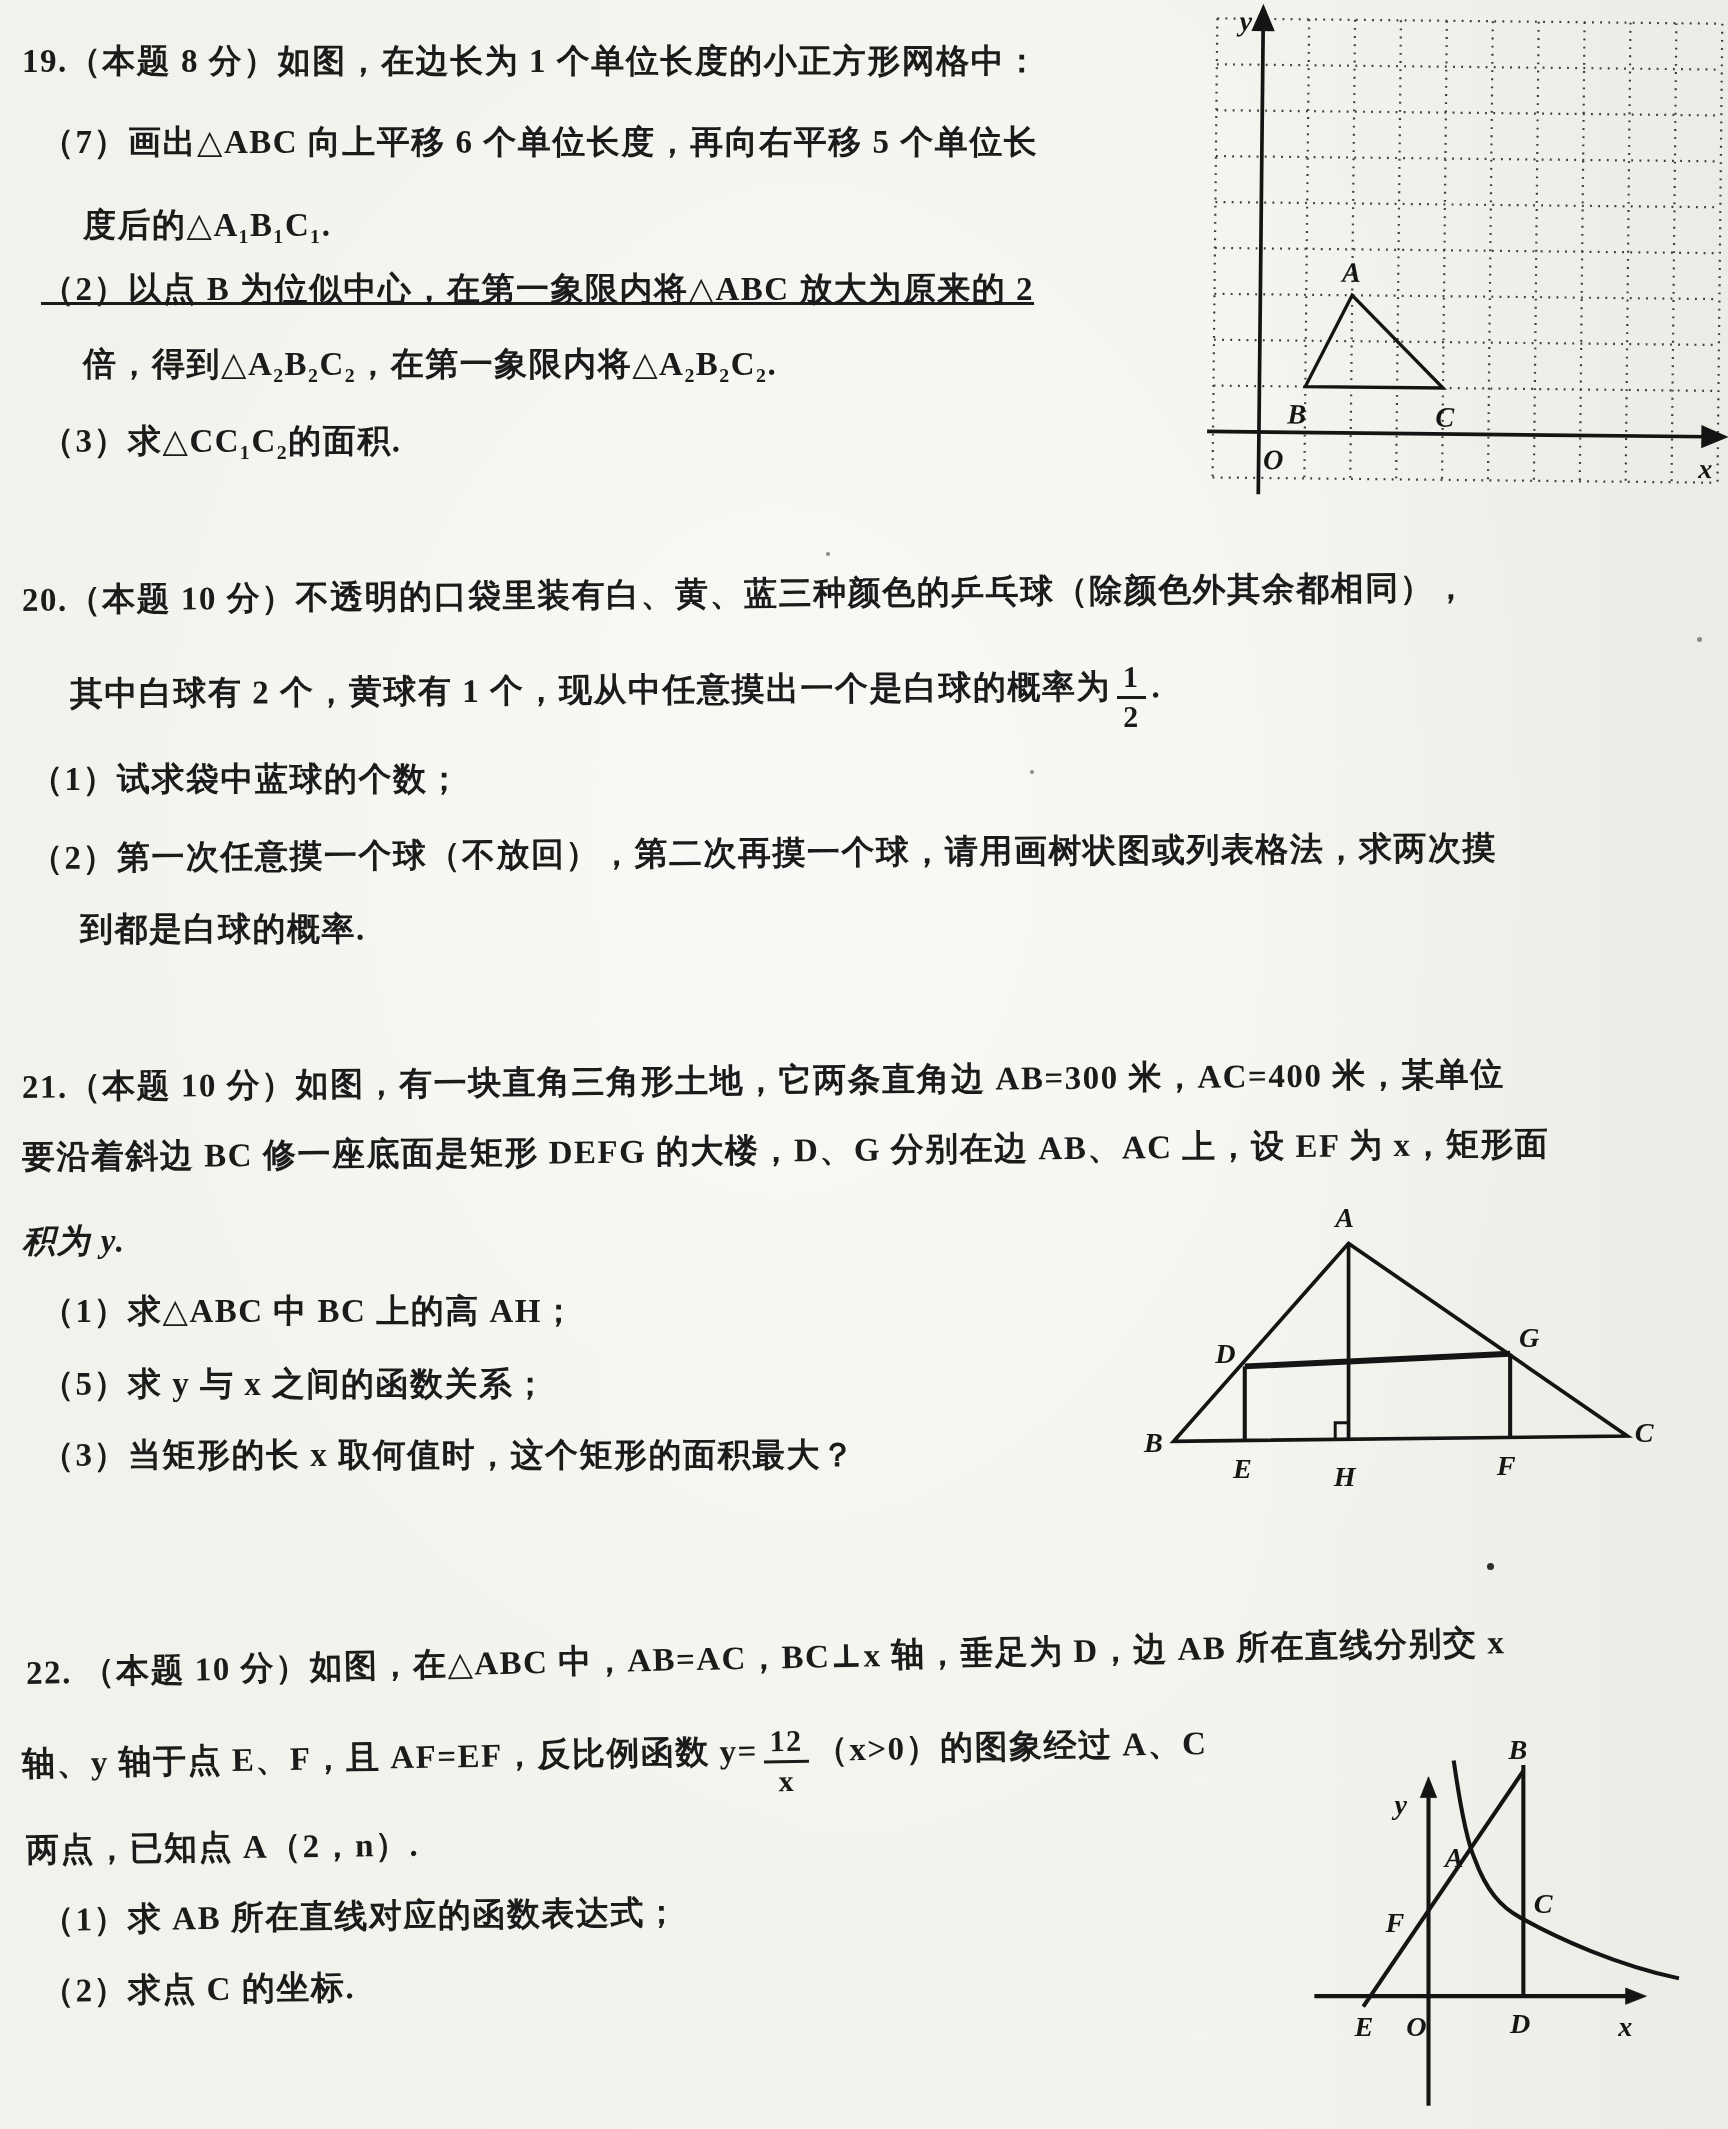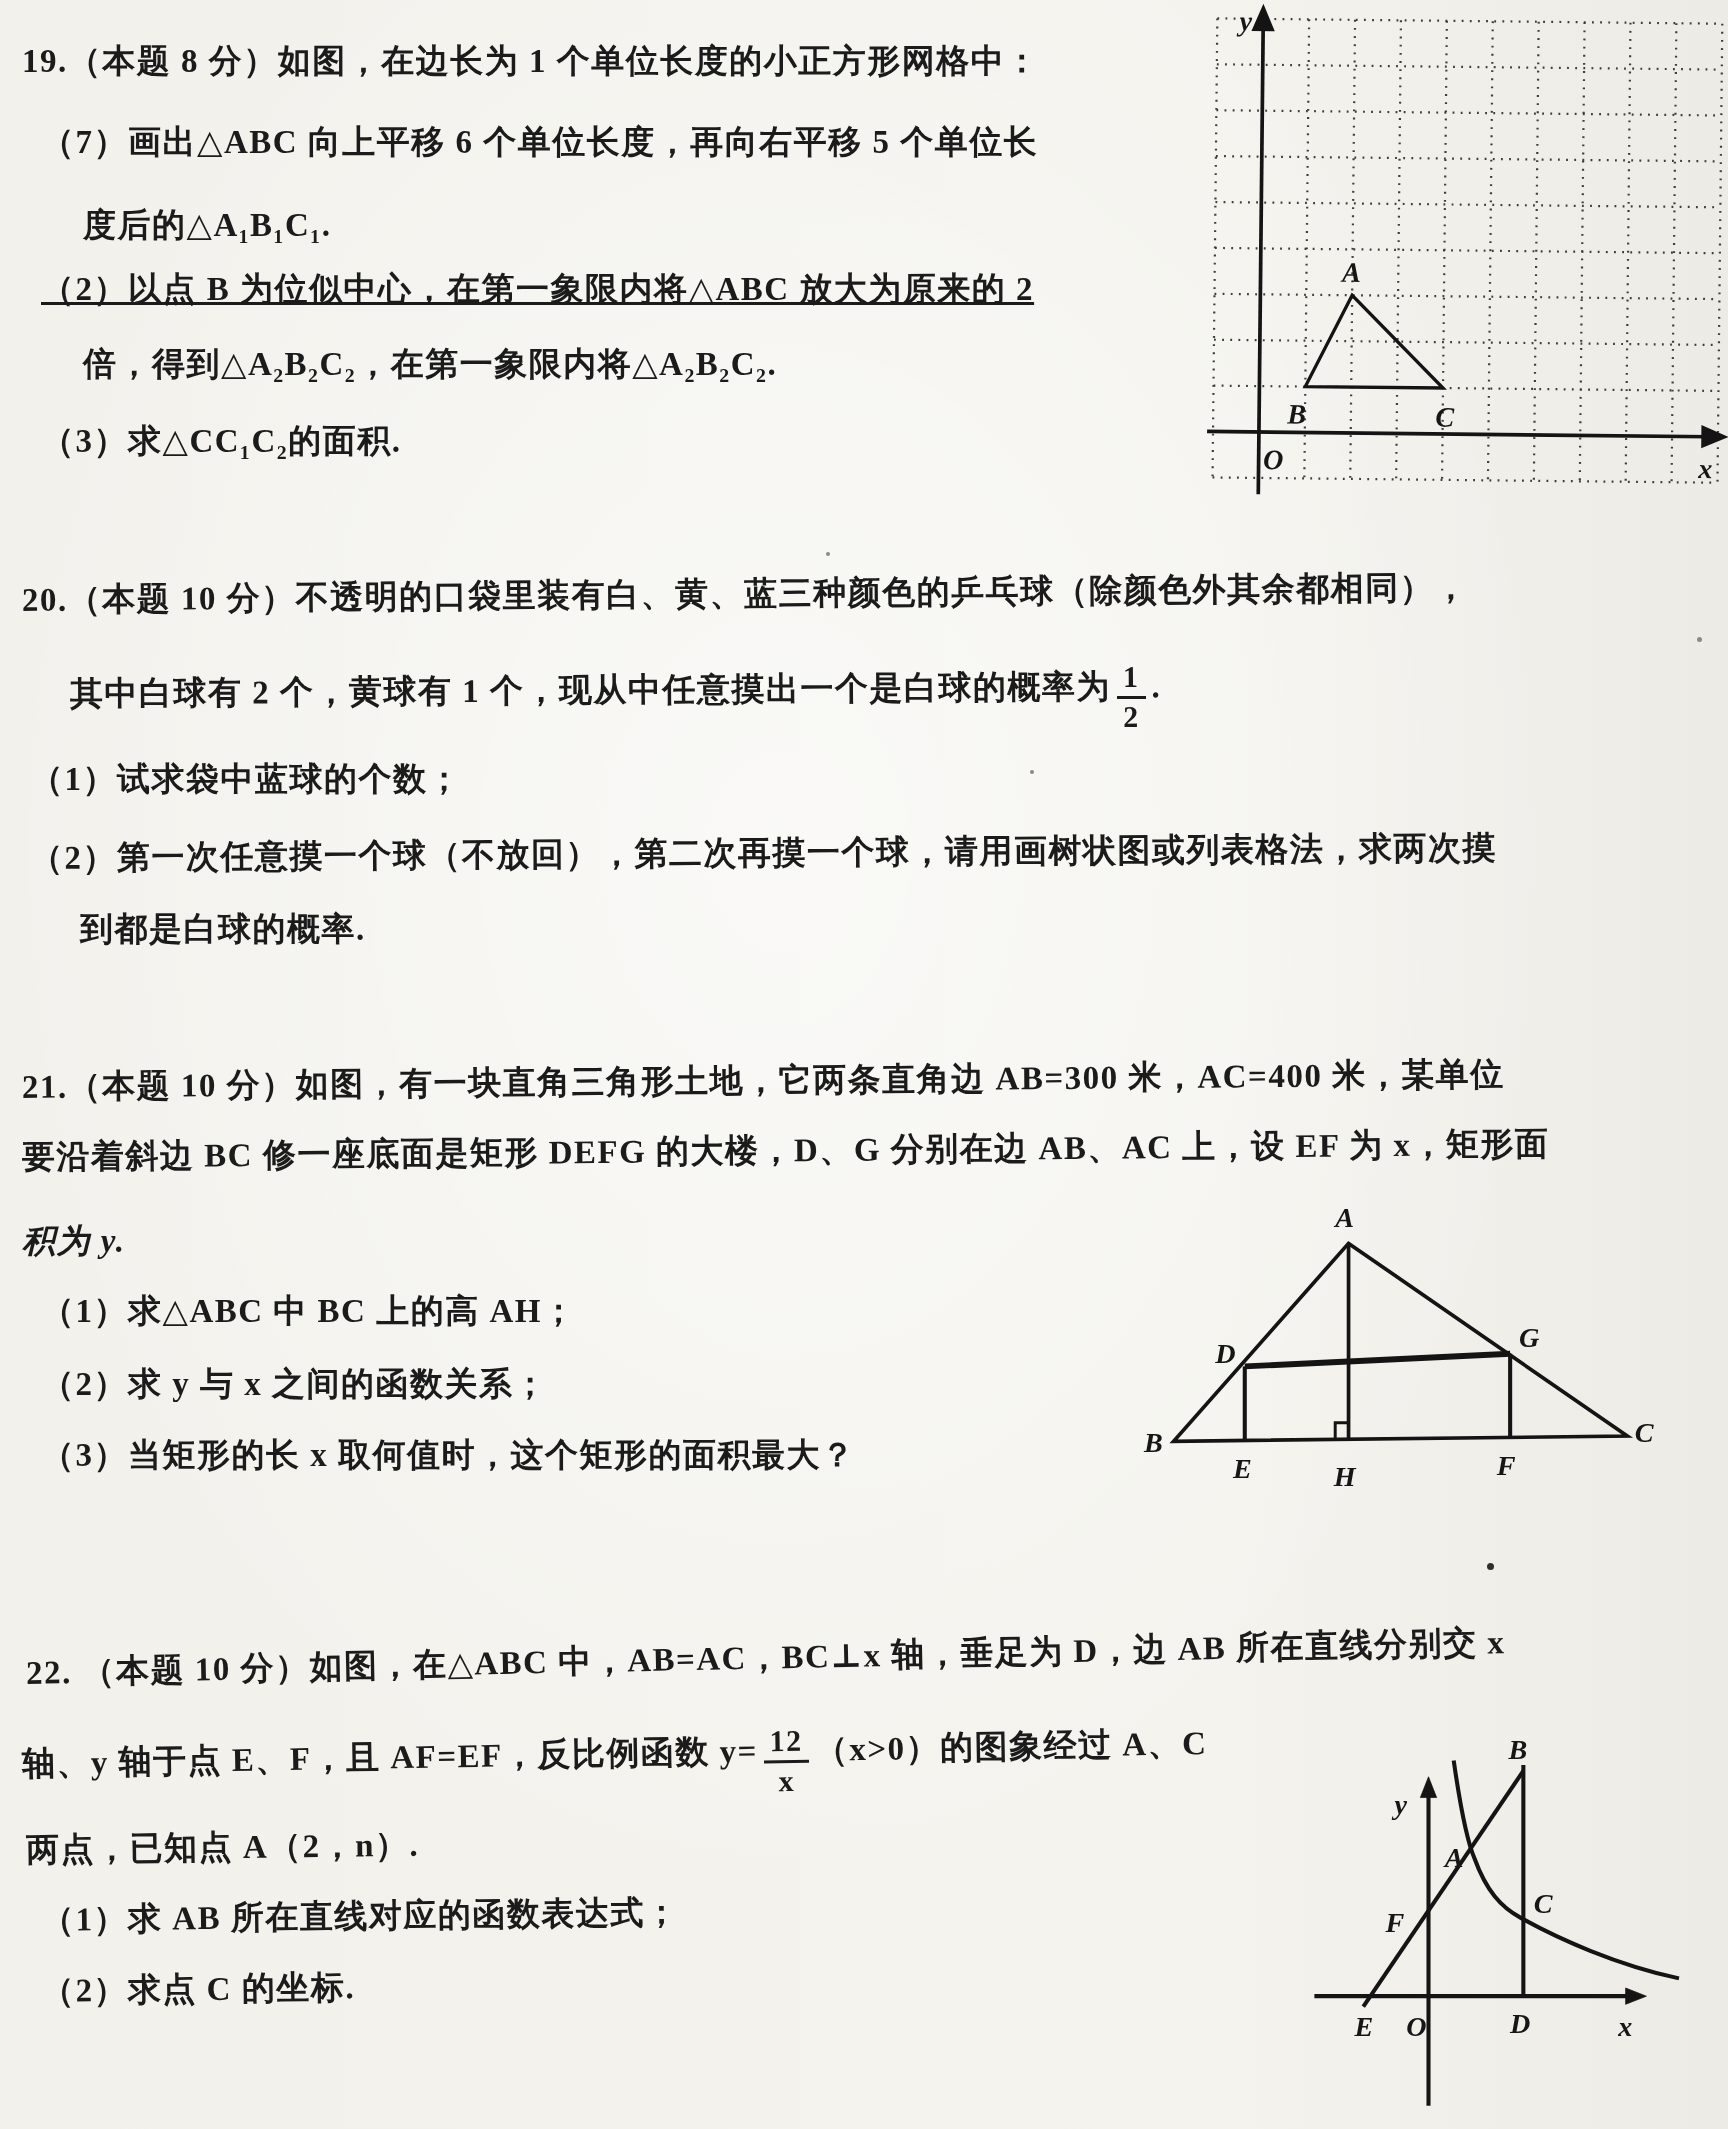--- a/index.html
+++ b/index.html
@@ -106,21 +106,21 @@
       </span><span>.</span>
   </div>
   <div class="line" style="left:30px;top:757px;">（1）试求袋中蓝球的个数；</div>
   <div class="line" style="left:30px;top:836px;transform:rotate(-0.4deg);">（2）第一次任意摸一个球（不放回），第二次再摸一个球，请用画树状图或列表格法，求两次摸</div>
   <div class="line" style="left:80px;top:907px;">到都是白球的概率.</div>
 
   <div class="line" style="left:22px;top:1065px;transform:rotate(-0.5deg);">21.（本题 10 分）如图，有一块直角三角形土地，它两条直角边 AB=300 米，AC=400 米，某单位</div>
   <div class="line" style="left:22px;top:1135px;transform:rotate(-0.5deg);">要沿着斜边 BC 修一座底面是矩形 DEFG 的大楼，D、G 分别在边 AB、AC 上，设 EF 为 x，矩形面</div>
   <div class="line" style="left:22px;top:1219px;font-style:italic;">积为 y.</div>
   <div class="line" style="left:41px;top:1289px;">（1）求△ABC 中 BC 上的高 AH；</div>
-  <div class="line" style="left:41px;top:1362px;">（2）求 y 与 x 之间的函数关系；</div>
+  <div class="line" style="left:41px;top:1362px;">（5）求 y 与 x 之间的函数关系；</div>
   <div class="line" style="left:41px;top:1433px;">（3）当矩形的长 x 取何值时，这个矩形的面积最大？</div>
 
   <svg style="left:1141px;top:1178px;" width="593" height="319" viewBox="0 0 800 430">
     <g stroke="#141414" fill="none">
       <polygon points="280,88 44,355 656,348" stroke-width="5"></polygon>
       <line x1="280" y1="88" x2="280" y2="352" stroke-width="5"></line>
       <line x1="140" y1="254" x2="498" y2="237" stroke-width="8"></line>
       <line x1="140" y1="254" x2="140" y2="354" stroke-width="5.5"></line>
       <line x1="498" y1="237" x2="498" y2="348" stroke-width="5.5"></line>
       <polyline points="262,352 262,330 280,330" stroke-width="4"></polyline>

